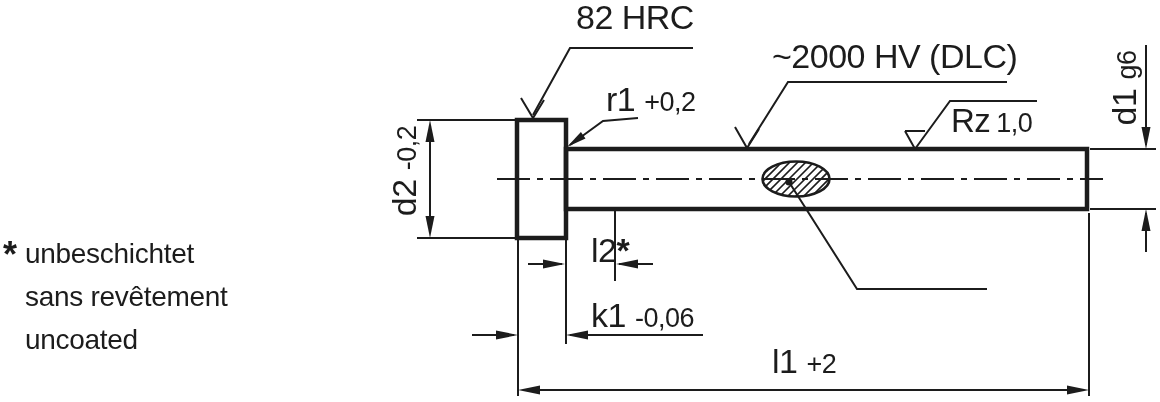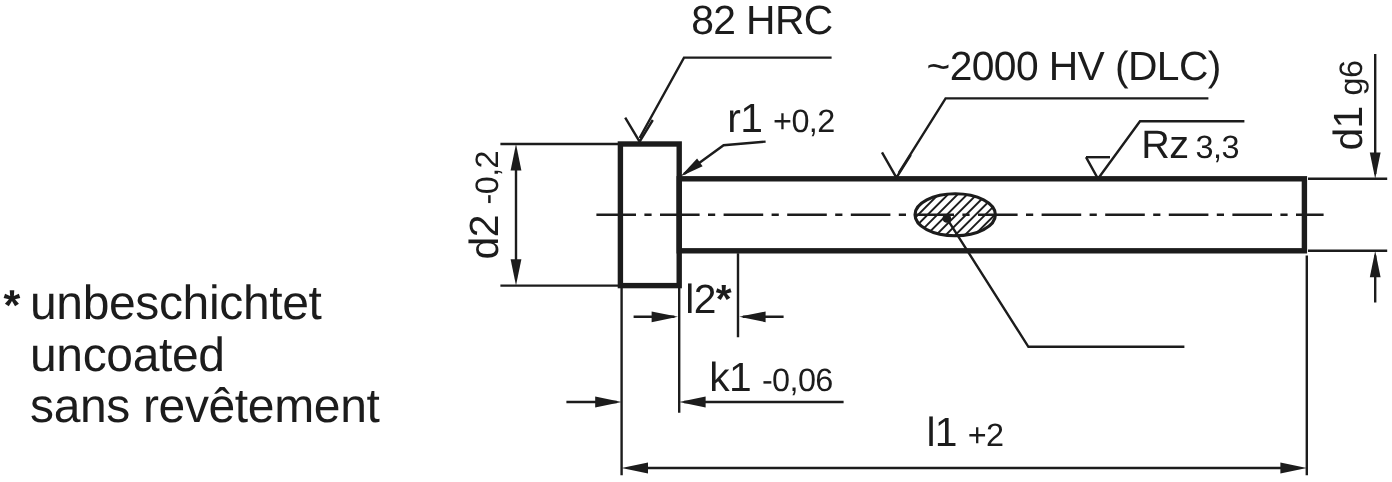--- a/index.html
+++ b/index.html
@@ -11,21 +11,21 @@
   .blobline{stroke:#1c1c1c;stroke-width:2.6;fill:#fff;}
   .hatch{stroke:#1c1c1c;stroke-width:1.6;}
   .center{stroke:#1c1c1c;stroke-width:2;fill:none;stroke-dasharray:33 7 6 7;}
   .arr{fill:#1c1c1c;stroke:none;}
   .lbl{position:absolute;white-space:nowrap;font-size:34px;line-height:34px;
        letter-spacing:-0.5px;}
   .tol{font-size:27px;letter-spacing:-0.5px;margin-left:9px;}
   .tight{margin-left:6px;}
   .star{font-weight:bold;}
   .rot{width:110px;height:30px;text-align:center;transform:rotate(-90deg);}
-  .note-line{font-size:40px;line-height:43px;letter-spacing:-0.3px;}
+  .note-line{font-size:28px;line-height:43px;letter-spacing:-0.3px;}
   .note-star{position:absolute;left:3px;top:234px;font-size:36px;font-weight:bold;}
   .notes{position:absolute;left:25px;top:232px;}
 </style>
 </head>
 <body>
 
 <div id="page">
 
   <svg width="1160" height="402" viewBox="0 0 1160 402">
     <defs>
@@ -120,38 +120,38 @@
       <polyline class="thin" points="905,131 915,149 950,101 1037,101"></polyline>
       <line class="thin" x1="905" y1="131" x2="925" y2="131"></line>
     </g>
 
     <polyline class="thin" points="789,182 857,289 987,289"></polyline>
   </svg>
 
   <div class="note-star">*</div>
   <div class="notes">
     <div class="note-line">unbeschichtet</div>
+    <div class="note-line">sans revêtement</div>
     <div class="note-line">uncoated</div>
-    <div class="note-line">sans revêtement</div>
   </div>
 
   <div class="lbl" style="left:576px;top:0px">82 HRC</div>
 
   <div class="lbl" style="left:772px;top:39px">~2000 HV (DLC)</div>
 
 
   <div class="lbl" style="left:606px;top:82px">
     <span>r1</span><span class="tol">+0,2</span>
   </div>
 
   <div class="lbl" style="left:951px;top:104px;font-size:33px">
-    <span>Rz</span><span class="tol tight">3,3</span>
+    <span>Rz</span><span class="tol tight">1,0</span>
   </div>
 
-  <div class="lbl" style="left:571px;top:233px">
+  <div class="lbl" style="left:591px;top:233px">
     <span>l2</span><span class="star">*</span>
   </div>
 
   <div class="lbl" style="left:591px;top:298px">
     <span>k1</span><span class="tol">-0,06</span>
   </div>
 
   <div class="lbl" style="left:772px;top:344px">
     <span>l1</span><span class="tol">+2</span>
   </div>

